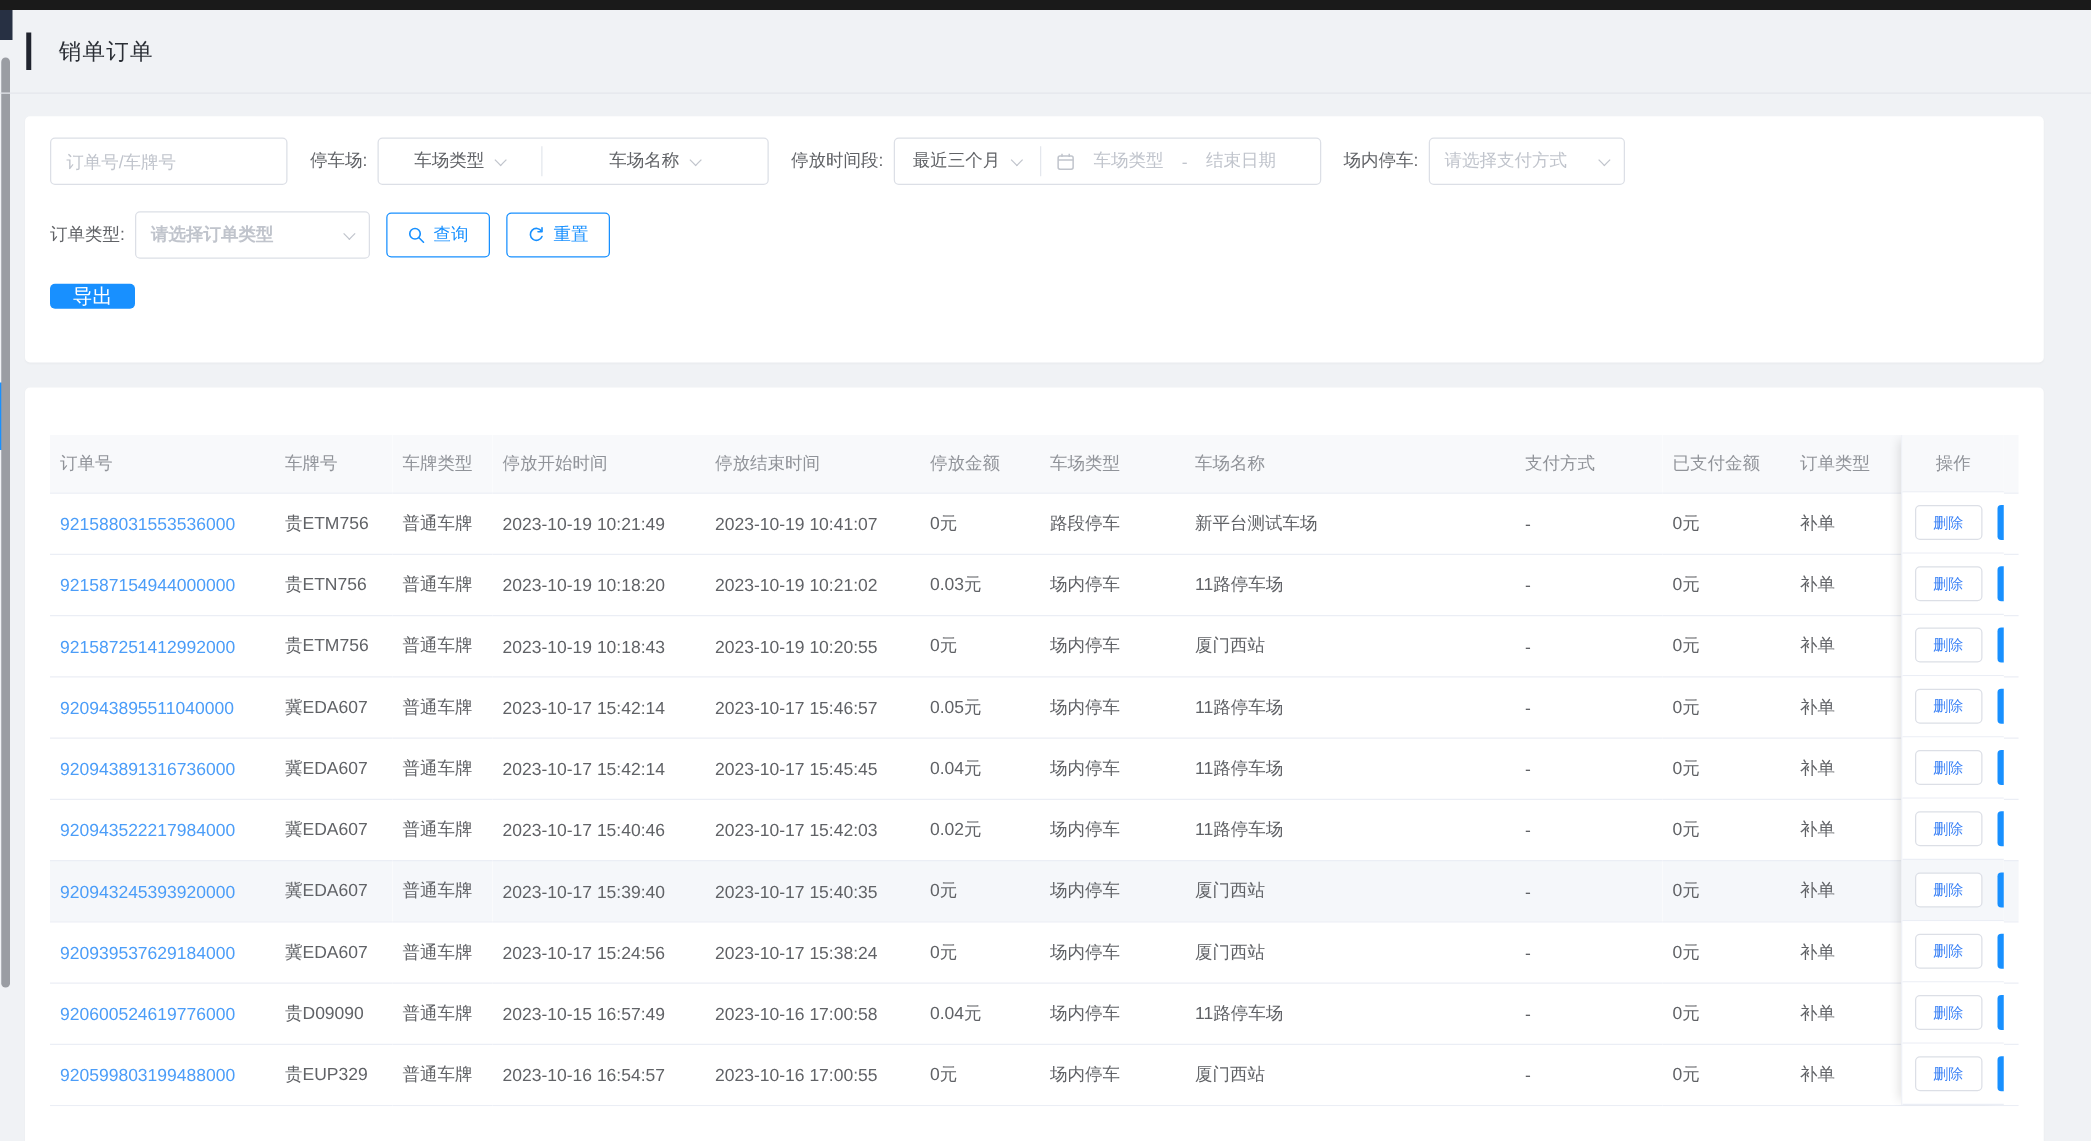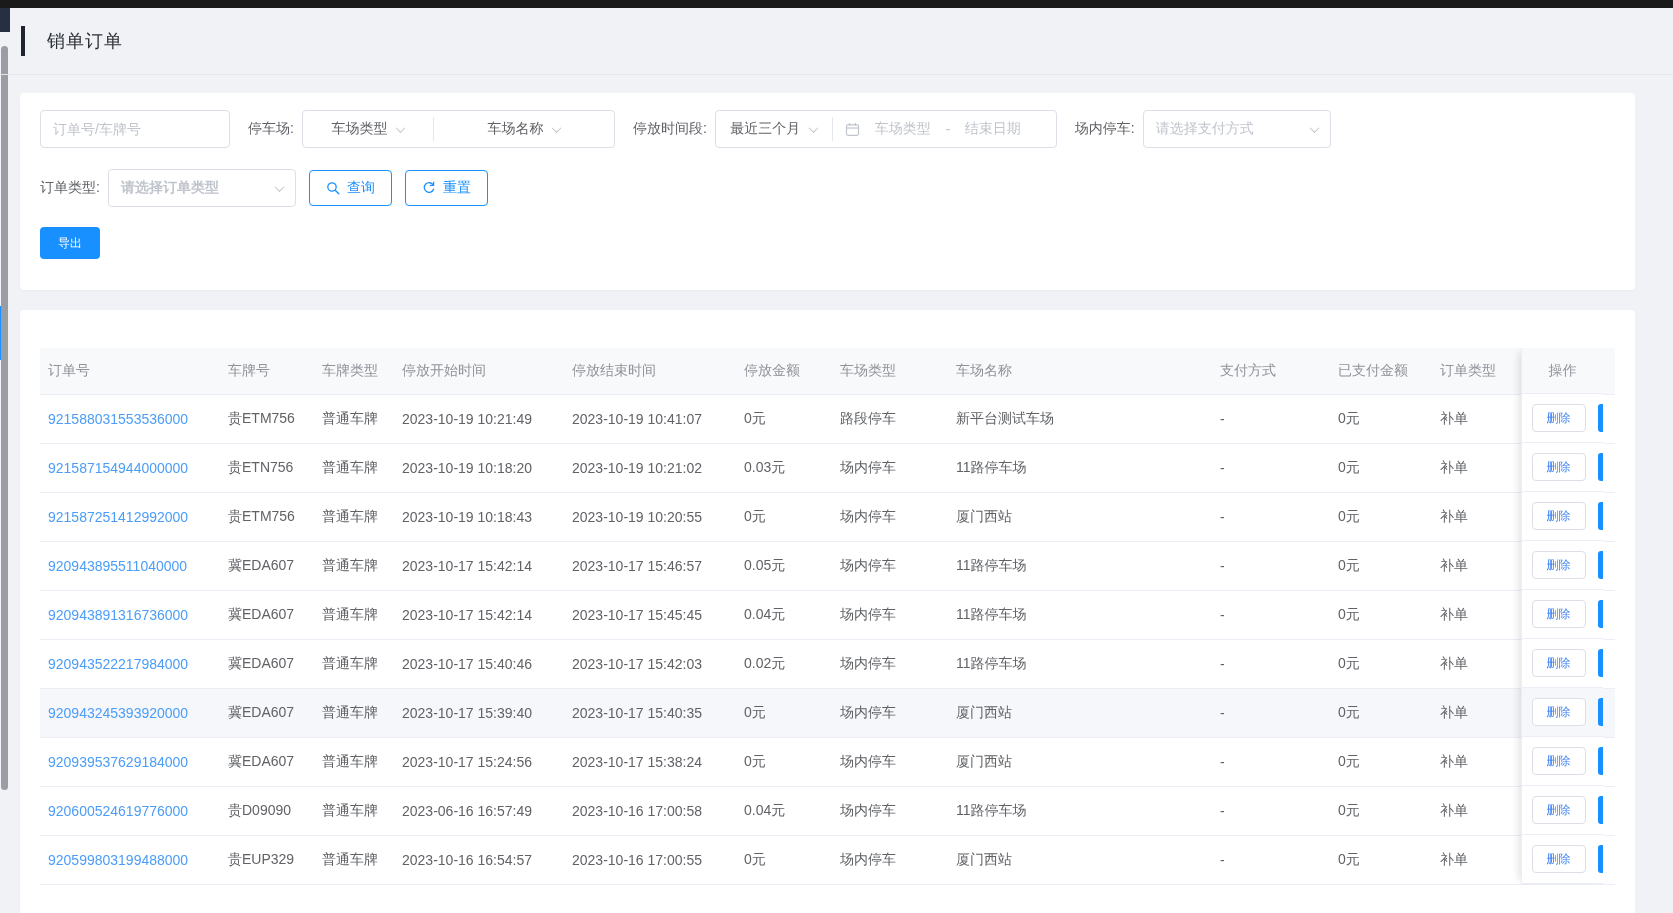--- a/index.html
+++ b/index.html
@@ -46,21 +46,21 @@
 
   .group{height:38px;border:1px solid #dcdfe6;border-radius:4px;background:#fff;display:flex;align-items:center;}
   .group .sub{height:36px;border:none;display:flex;align-items:center;justify-content:center;cursor:pointer;padding:0 10px;}
   .vdiv{width:1px;height:24px;background:#e4e7ed;flex:none;}
 
   .date-part{display:flex;align-items:center;justify-content:center;color:#c0c4cc;}
   .cal-icon{margin:0 6px 0 12px;display:flex;align-items:center;}
 
   .btn-outline{display:inline-flex;align-items:center;justify-content:center;gap:7px;height:36px;padding:0 16px;margin-left:13px;
     border:1px solid var(--accent);color:var(--accent);background:#fff;border-radius:4px;font-size:14px;cursor:pointer;font-family:inherit;}
-  .btn-primary{height:32px;padding:0 18px;background:var(--accent);color:#fff;border:none;border-radius:4px;font-size:12px;cursor:pointer;font-family:Liberation Mono, monospace;}
+  .btn-primary{height:20px;padding:0 18px;background:var(--accent);color:#fff;border:none;border-radius:4px;font-size:16px;cursor:pointer;font-family:Liberation Mono, monospace;}
 
   
   .table-wrap{position:relative;margin:38px 20px 0 20px;width:1575px;overflow:hidden;}
   table{width:1575px;table-layout:fixed;border-collapse:collapse;}
   th{height:46px;background:#f8f9fb;color:#909399;font-weight:400;font-size:14px;text-align:left;padding:0 8px;border-bottom:1px solid #ebeef5;white-space:nowrap;overflow:hidden;}
   td{height:49px;color:#606266;font-size:14px;padding:0 8px;border-bottom:1px solid #ebeef5;white-space:nowrap;overflow:hidden;background:#fff;}
   tr.hl td{background:#f5f7fa;}
   .link{color:var(--link);cursor:pointer;}
 
   
@@ -114,21 +114,21 @@
             <line x1="1.5" y1="6" x2="13.5" y2="6" stroke="#c0c4cc" stroke-width="1.2"></line>
             <line x1="4.6" y1="1" x2="4.6" y2="3.6" stroke="#c0c4cc" stroke-width="1.2"></line>
             <line x1="10.4" y1="1" x2="10.4" y2="3.6" stroke="#c0c4cc" stroke-width="1.2"></line>
           </svg>
         </span>
         <span class="date-part" style="width:74px;">车场类型</span>
         <span class="date-part" style="width:16px;">-</span>
         <span class="date-part" style="width:74px;">结束日期</span>
       </div>
       <span class="flabel">场内停车:</span>
-      <div class="sel" style="width:188px;">
+      <div class="sel" style="width:157px;">
         <span class="ph">请选择支付方式</span>
         <span class="chev"></span>
       </div>
     </div>
 
     <div class="frow frow2">
       <span class="flabel first">订单类型:</span>
       <div class="sel" style="width:188px;font-weight:bold;">
         <span class="ph">请选择订单类型</span>
         <span class="chev"></span>
@@ -291,21 +291,21 @@
               <td>场内停车</td>
               <td>厦门西站</td>
               <td>-</td>
               <td>0元</td>
               <td>补单</td>
             </tr>
             <tr>
               <td><span class="link">920600524619776000</span></td>
               <td>贵D09090</td>
               <td>普通车牌</td>
-              <td>2023-06-16 16:57:49</td>
+              <td>2023-10-15 16:57:49</td>
               <td>2023-10-16 17:00:58</td>
               <td>0.04元</td>
               <td>场内停车</td>
               <td>11路停车场</td>
               <td>-</td>
               <td>0元</td>
               <td>补单</td>
             </tr>
             <tr>
               <td><span class="link">920599803199488000</span></td>

